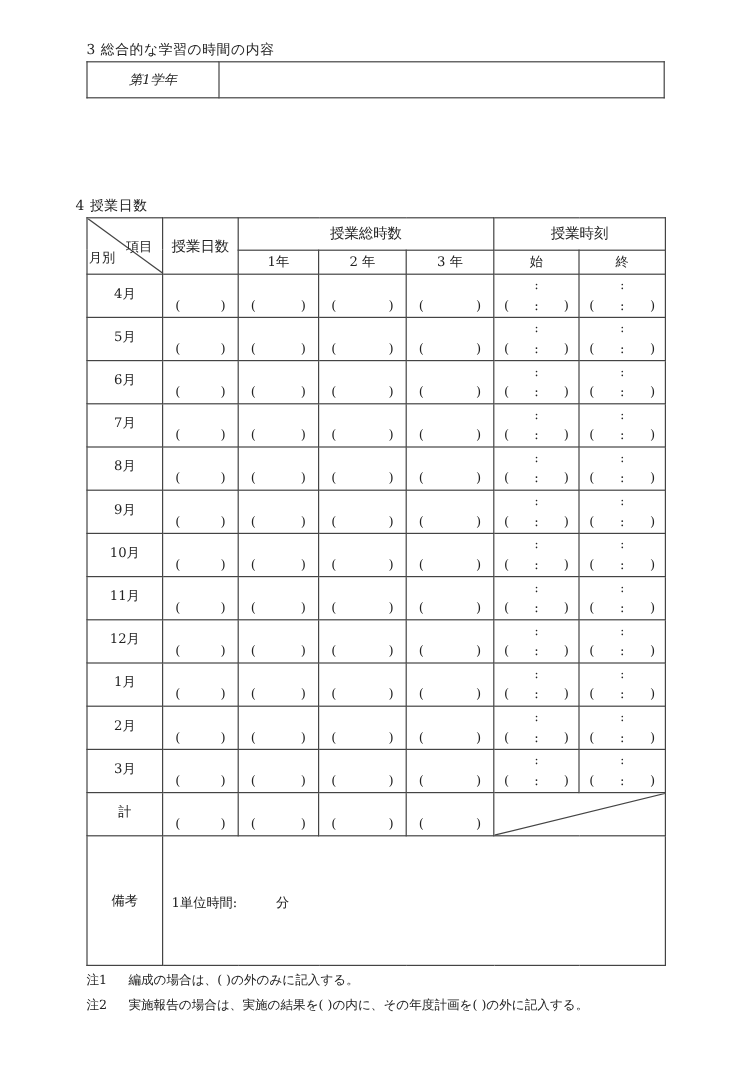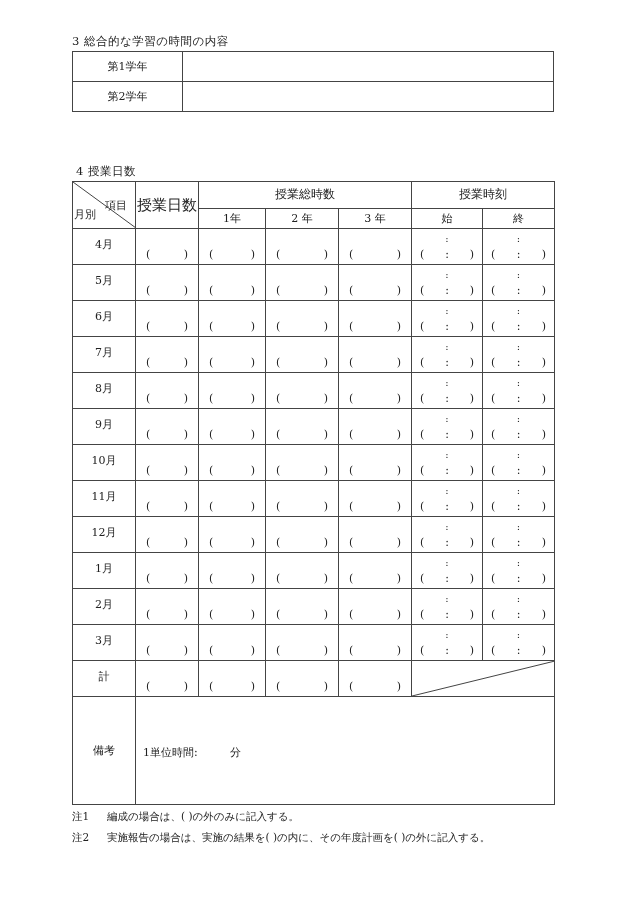--- a/index.html
+++ b/index.html
@@ -1,20 +1,20 @@
 <!DOCTYPE html>
 <html><head>
 <meta charset="utf-8">
 <style>
   html, body { margin:0; padding:0; background:#fff; }
   body { width:630px; height:903px; position:relative; font-family:"DejaVu Serif","Liberation Serif",serif; color:#222; font-size:11px; }
   .sec-title { position:absolute; font-size:11.5px; letter-spacing:0.5px; }
   table { border-collapse:collapse; position:absolute; table-layout:fixed; }
   td { border:1px solid #444; padding:0; position:relative; }
-  .t1 td { height:29px; }
+  .t1 td { height:29px;font-style:italic; }
   .t1 .lbl { text-align:center; width:110px; }
   .center { text-align:center; }
   .paren { position:absolute; bottom:3px; left:0; right:0; display:flex; justify-content:space-between; padding:0 10px 0 10px; font-size:11px; }
   .paren2 { position:absolute; bottom:3px; left:0; right:0; display:flex; justify-content:space-between; padding:0 8px; font-size:11px; }
   .colon-top { position:absolute; top:4px; left:0; right:0; text-align:center; font-size:10px; }
   .month { position:absolute; top:8px; left:0; right:0; text-align:center; font-size:11px; }
   .notes { position:absolute; left:72px; font-size:10.5px; }
   .notes div { height:21px; }
   .note-key { display:inline-block; width:35px; }
 </style>
@@ -26,49 +26,45 @@
 <table class="t1" style="left:72px;top:51px;width:482px;">
   <colgroup>
       <col style="width:110px">
       <col>
     </colgroup>
   <tbody>
       <tr>
     <td class="lbl">第1学年</td>
     <td></td>
   </tr>
-  <tr>
-    <td class="lbl">第2学年</td>
-    <td></td>
-  </tr>
 </tbody>
   </table>
 
-<div class="sec-title" style="left:76px;top:164px;">4  授業日数</div>
+<div class="sec-title" style="left:63px;top:164px;">4  授業日数</div>
 
 <table id="t2" style="left:72px;top:181px;width:482px;">
   <colgroup>
     <col style="width:63px">
       <col style="width:63px">
       <col style="width:67px">
       <col style="width:73px">
       <col style="width:73px">
       <col style="width:71px">
       <col style="width:72px">
   </colgroup>
   <tbody>
       <tr style="height:26px">
     <td rowspan="2" style="height:46px;">
       <svg style="position:absolute;left:0;top:0;" width="63" height="46">
             <line x1="0" y1="0" x2="63" y2="46" stroke="#444" stroke-width="1"></line>
           </svg>
       <span style="position:absolute;right:8px;top:16px;">項目</span>
       <span style="position:absolute;left:1px;bottom:6px;">月別</span>
     </td>
-    <td rowspan="2" class="center" style="font-size:15px;">授業日数</td>
+    <td rowspan="2" class="center" style="font-size:12px;">授業日数</td>
     <td colspan="3" class="center" style="font-size:12px;">授業総時数</td>
     <td colspan="2" class="center" style="font-size:12px;">授業時刻</td>
   </tr>
   <tr style="height:20px">
     <td class="center">1年</td>
     <td class="center">2 年</td>
     <td class="center">3 年</td>
     <td class="center">始</td>
     <td class="center">終</td>
   </tr>

